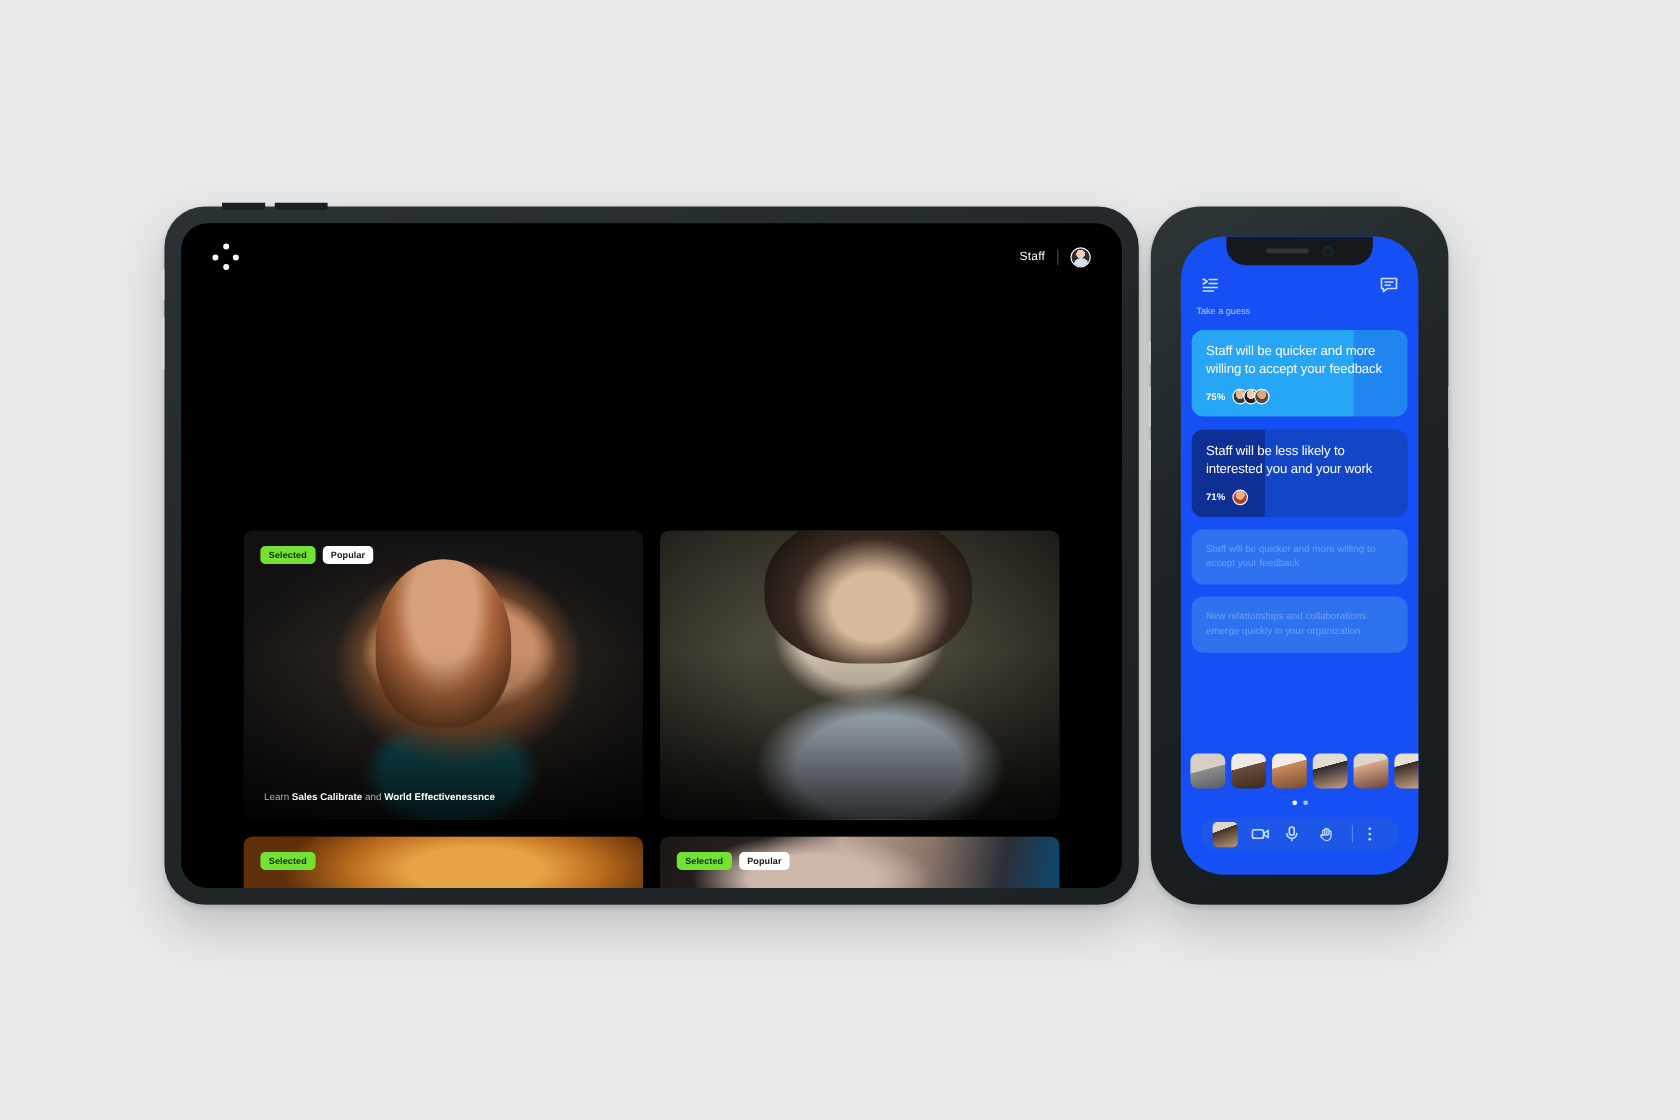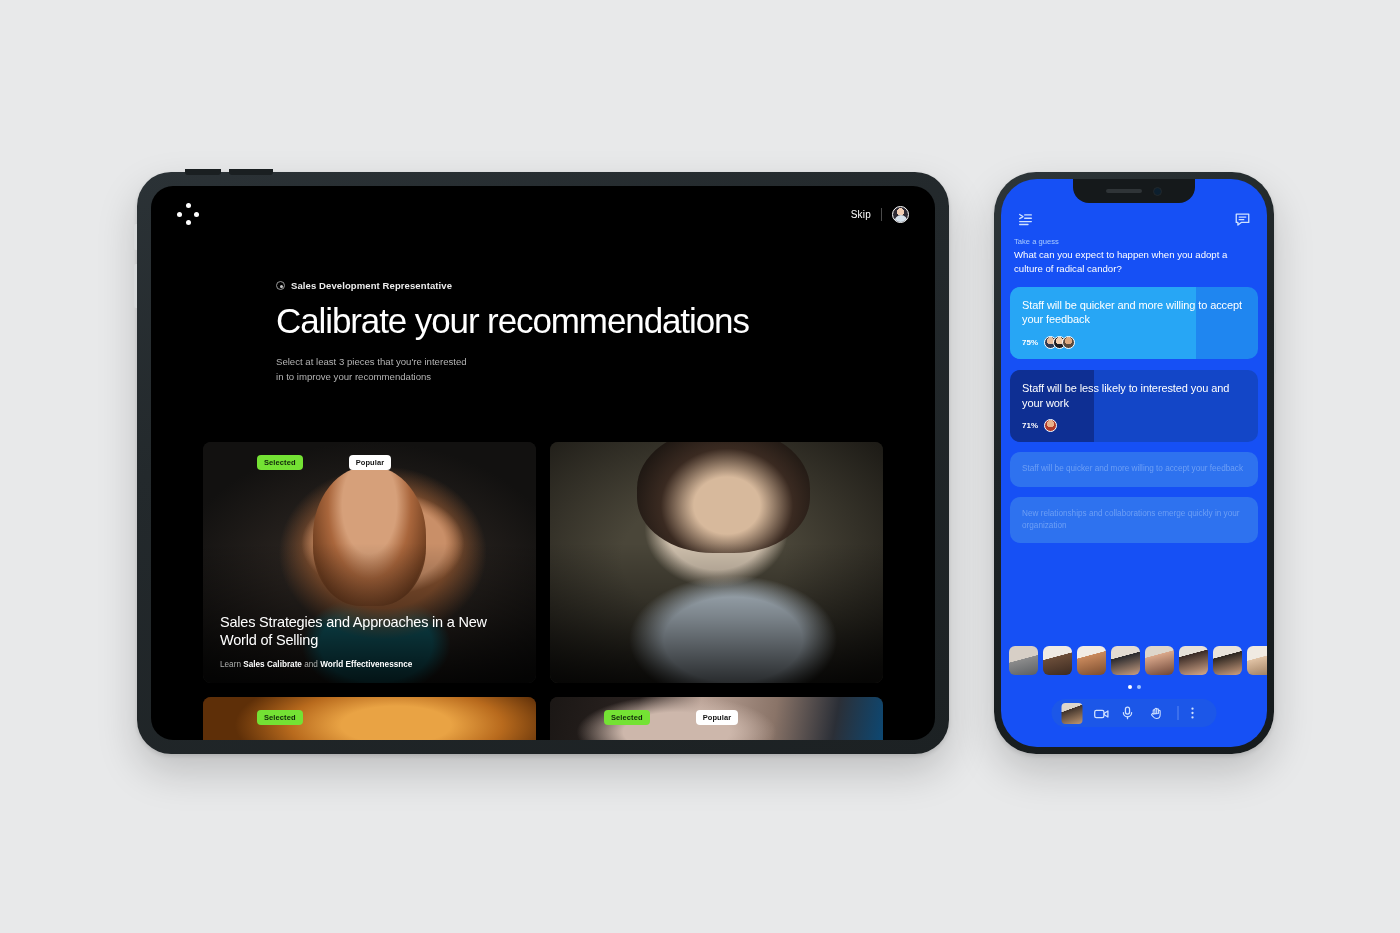--- a/index.html
+++ b/index.html
@@ -64,21 +64,21 @@
   .t-title { color:#fff; font-size:35px; line-height:1.07; font-weight:400;
     letter-spacing:-1.1px; max-width:520px; }
   .t-sub { color:#b3b3b3; font-size:9.6px; line-height:1.55; margin-top:16px; max-width:200px; }
 
   
   .t-grid { position:absolute; left:52px; top:256px; right:52px; display:grid;
     grid-template-columns:1fr 1fr; gap:14px; }
   .t-card { position:relative; height:241px; border-radius:8px; overflow:hidden; }
   .t-card.short { height:70px; }
   .badges { position:absolute; left:14px; top:13px; display:flex; gap:6px; z-index:3; }
-  .badge { font-size:7.5px; font-weight:700; padding:3px 7px; border-radius:4px; letter-spacing:.1px;margin-left:40px;}
+  .badge { font-size:7.5px; font-weight:700; padding:3px 7px; border-radius:4px; letter-spacing:.1px;}
   .badge.sel { background:#74e234; color:#10260a; }
   .badge.pop { background:#fff; color:#141414; }
   .card-txt { position:absolute; left:17px; right:17px; bottom:14px; z-index:3; }
   .card-title { color:#fff; font-size:14.5px; line-height:1.25; font-weight:400; letter-spacing:-.2px; }
   .card-meta { color:#aeb0ae; font-size:8.2px; margin-top:11px; }
   .card-meta b { color:#fff; font-weight:700; }
   .card-scrim { position:absolute; inset:0; z-index:2;
     background:linear-gradient(to top, rgba(0,0,0,.80) 0%, rgba(0,0,0,.38) 28%, rgba(0,0,0,0) 58%); }
 
   
@@ -104,25 +104,25 @@
       radial-gradient(ellipse 55% 90% at 58% 40%, #e9a344 0 30%, #b86a1d 58%, #5e2f08 88%),
       radial-gradient(ellipse 30% 80% at 12% 50%, #471a08 0 50%, rgba(71,26,8,0) 85%),
       #3a1a06; }
   .ph-4 { background:
       radial-gradient(ellipse 40% 70% at 38% 50%, #cdb7ab 0 40%, rgba(205,183,171,0) 75%),
       linear-gradient(100deg, #1b1715 0%, #2a2220 26%, #b9a195 44%, #8a7468 66%, #2b2f37 84%, #0a4a78 100%),
       #1a1614; }
 
   
   .phone {
-    position:absolute; left:994px; top:172px; width:280px; height:582px;
+    position:absolute; left:959px; top:172px; width:248px; height:582px;
     background: linear-gradient(150deg,#2e3639 0%,#1d2325 40%,#161b1d 100%);
     border-radius: 42px;
     box-shadow: 0 18px 40px rgba(0,0,0,.18), 0 2px 4px rgba(0,0,0,.12);
-    padding: 7px;
+    padding: 25px;
   }
   .ph-btn { position:absolute; background:#c9cccd; border-radius:0 2px 2px 0; right:-2px; width:2px; }
   .ph-btn.p { top:150px; height:52px; }
   .ph-btn-l { position:absolute; background:#c9cccd; border-radius:2px 0 0 2px; left:-2px; width:2px;}
   .ph-btn-l.m { top:112px; height:20px; }
   .ph-btn-l.v1 { top:150px; height:34px; }
   .ph-btn-l.v2 { top:194px; height:34px; }
   .phone-screen { position:relative; width:100%; height:100%; border-radius:36px;
     overflow:hidden; background:#1650f5; }
   .notch { position:absolute; left:50%; transform:translateX(-50%); top:0;
@@ -199,46 +199,37 @@
     <div class="tablet-screen">
 
       <div class="t-topbar">
         <div class="t-logo">
           <i></i>
             <i></i>
             <i></i>
             <i></i>
         </div>
         <div class="t-right">
-          <span class="t-skip">Skip</span>
+          <span class="t-skip">Staff</span>
           <span class="t-div"></span>
           <span class="t-avatar"></span>
         </div>
       </div>
 
-      <div class="t-hero">
-        <div class="t-eyebrow">
-          <span class="t-eyebrow-dot"></span>
-          <span class="t-eyebrow-text">Sales Development Representative</span>
-        </div>
-        <h1 class="t-title">Calibrate your recommendations</h1>
-        <p class="t-sub">Select at least 3 pieces that you're interested in to improve your recommendations</p>
-      </div>
 
       <div class="t-grid">
 
         <div class="t-card">
           <div class="ph ph-1"></div>
           <div class="card-scrim"></div>
           <div class="badges">
             <span class="badge sel">Selected</span>
             <span class="badge pop">Popular</span>
           </div>
           <div class="card-txt">
-            <div class="card-title">Sales Strategies and Approaches in a New World of Selling</div>
             <div class="card-meta"><span>Learn </span><b>Sales Calibrate</b><span> and </span><b>World Effectivenessnce</b></div>
           </div>
         </div>
 
         <div class="t-card">
           <div class="ph ph-2"></div>
           <div class="card-scrim"></div>
         </div>
 
         <div class="t-card short">
@@ -286,21 +277,20 @@
           <svg viewBox="0 0 20 18" width="17" height="15">
             <path d="M2.5 2.5 h15 v10 h-9 l-4 3.2 v-3.2 h-2 z" fill="none" stroke="#cfe1ff" stroke-width="1.6" stroke-linejoin="round"></path>
             <line x1="6" y1="6" x2="14" y2="6" stroke="#cfe1ff" stroke-width="1.5" stroke-linecap="round"></line>
             <line x1="6" y1="9.2" x2="11.5" y2="9.2" stroke="#cfe1ff" stroke-width="1.5" stroke-linecap="round"></line>
           </svg>
         </span>
       </div>
 
       <div class="p-body">
         <div class="p-eyebrow">Take a guess</div>
-        <div class="p-question">What can you expect to happen when you adopt a culture of radical candor?</div>
 
         <div class="opt opt-a">
           <div class="opt-fill" style="width:75%"></div>
           <div class="opt-label">Staff will be quicker and more willing to accept your feedback</div>
           <div class="opt-foot">
             <span class="pct">75%</span>
             <span class="stack">
               <span class="av1"></span>
               <span class="av2"></span>
               <span class="av3"></span>

